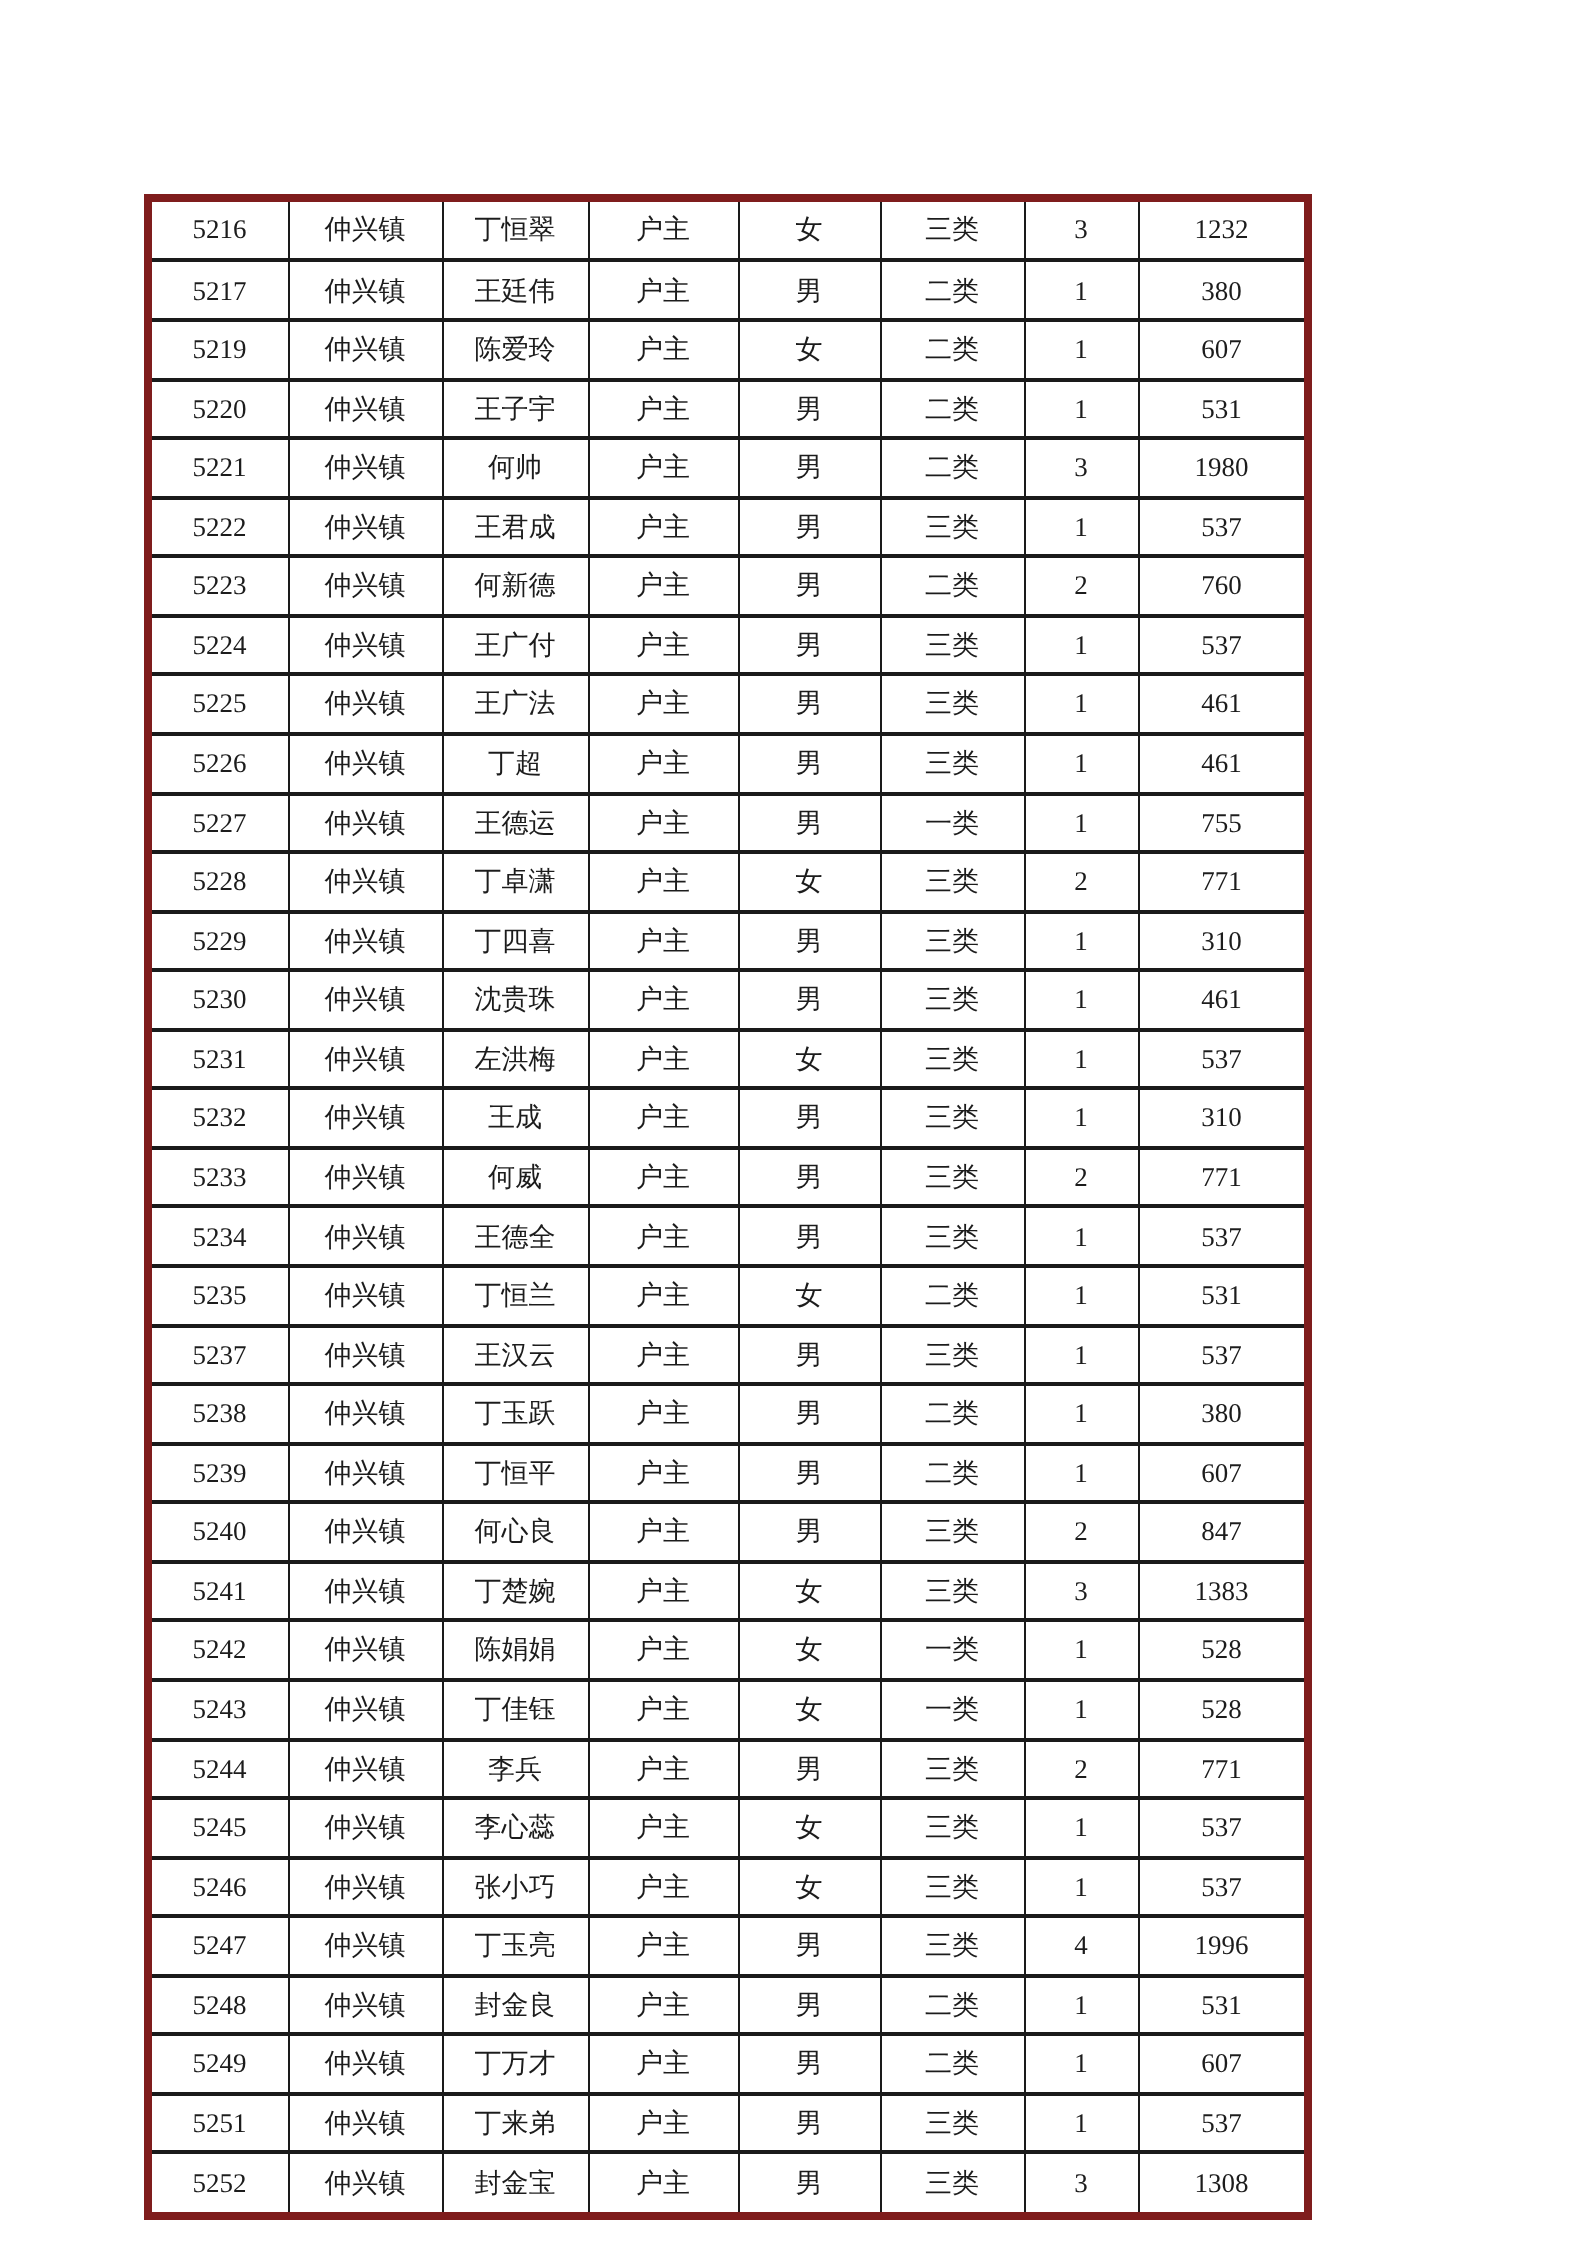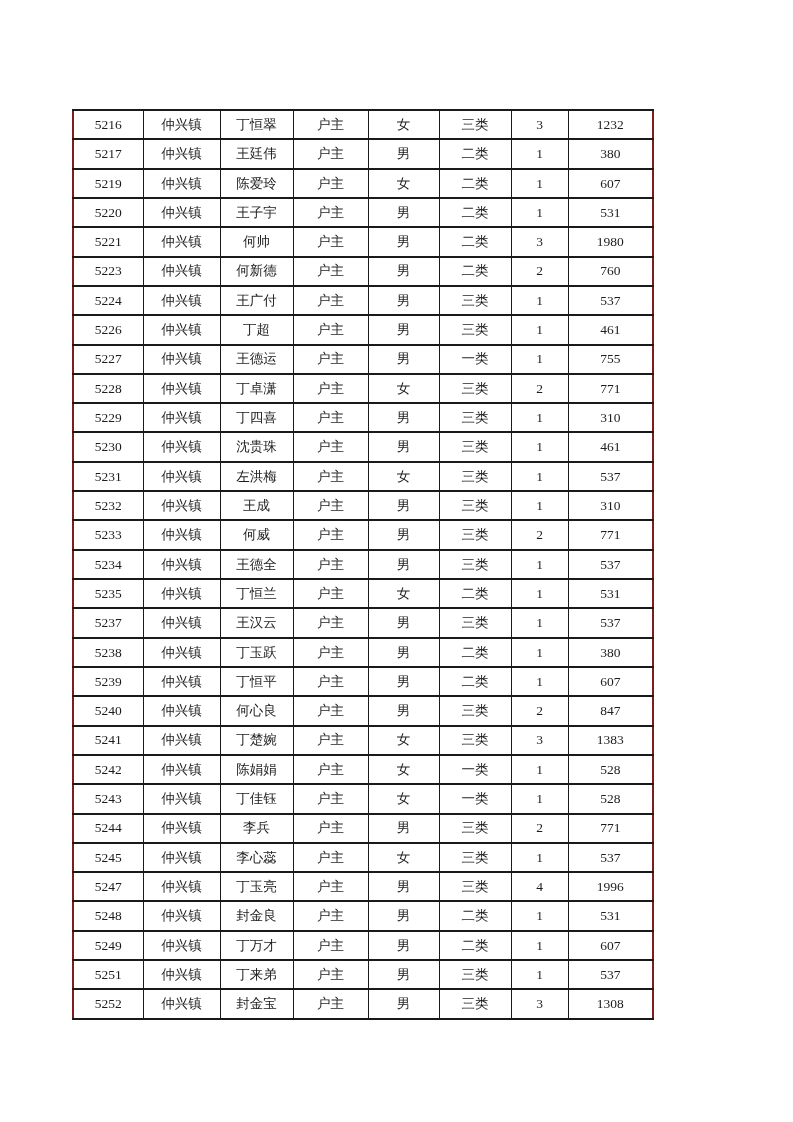--- a/index.html
+++ b/index.html
@@ -11,26 +11,26 @@
     position: relative;
     width: 793px;
     height: 1122px;
     background: #ffffff;
     font-family: "Liberation Serif", "DejaVu Serif", serif;
     overflow: hidden;
   }
   table.data-table {
     position: absolute;
     left: 72px;
-    top: 109px;
+    top: 97px;
     width: 580px;
-    height: 911px;
+    height: 1013px;
     border-collapse: collapse;
     table-layout: fixed;
-    border: 2px solid #7f1d1d;
+    border: 4px solid #7f1d1d;
   }
   table.data-table td {
     border-left: 1px solid #1a1a1a;
     border-right: 1px solid #1a1a1a;
     border-top: 2px solid #1a1a1a;
     border-bottom: 2px solid #1a1a1a;
     text-align: center;
     vertical-align: middle;
     font-size: 13.5px;
     color: #1c1c1c;
@@ -108,40 +108,60 @@
           <td>5221</td>
           <td>仲兴镇</td>
           <td>何帅</td>
           <td>户主</td>
           <td>男</td>
           <td>二类</td>
           <td>3</td>
           <td>1980</td>
         </tr>
         <tr>
+          <td>5222</td>
+          <td>仲兴镇</td>
+          <td>王君成</td>
+          <td>户主</td>
+          <td>男</td>
+          <td>三类</td>
+          <td>1</td>
+          <td>537</td>
+        </tr>
+        <tr>
           <td>5223</td>
           <td>仲兴镇</td>
           <td>何新德</td>
           <td>户主</td>
           <td>男</td>
           <td>二类</td>
           <td>2</td>
           <td>760</td>
         </tr>
         <tr>
           <td>5224</td>
           <td>仲兴镇</td>
           <td>王广付</td>
           <td>户主</td>
           <td>男</td>
           <td>三类</td>
           <td>1</td>
           <td>537</td>
         </tr>
         <tr>
+          <td>5225</td>
+          <td>仲兴镇</td>
+          <td>王广法</td>
+          <td>户主</td>
+          <td>男</td>
+          <td>三类</td>
+          <td>1</td>
+          <td>461</td>
+        </tr>
+        <tr>
           <td>5226</td>
           <td>仲兴镇</td>
           <td>丁超</td>
           <td>户主</td>
           <td>男</td>
           <td>三类</td>
           <td>1</td>
           <td>461</td>
         </tr>
         <tr>
@@ -311,20 +331,30 @@
           <td>户主</td>
           <td>男</td>
           <td>三类</td>
           <td>2</td>
           <td>771</td>
         </tr>
         <tr>
           <td>5245</td>
           <td>仲兴镇</td>
           <td>李心蕊</td>
+          <td>户主</td>
+          <td>女</td>
+          <td>三类</td>
+          <td>1</td>
+          <td>537</td>
+        </tr>
+        <tr>
+          <td>5246</td>
+          <td>仲兴镇</td>
+          <td>张小巧</td>
           <td>户主</td>
           <td>女</td>
           <td>三类</td>
           <td>1</td>
           <td>537</td>
         </tr>
         <tr>
           <td>5247</td>
           <td>仲兴镇</td>
           <td>丁玉亮</td>

